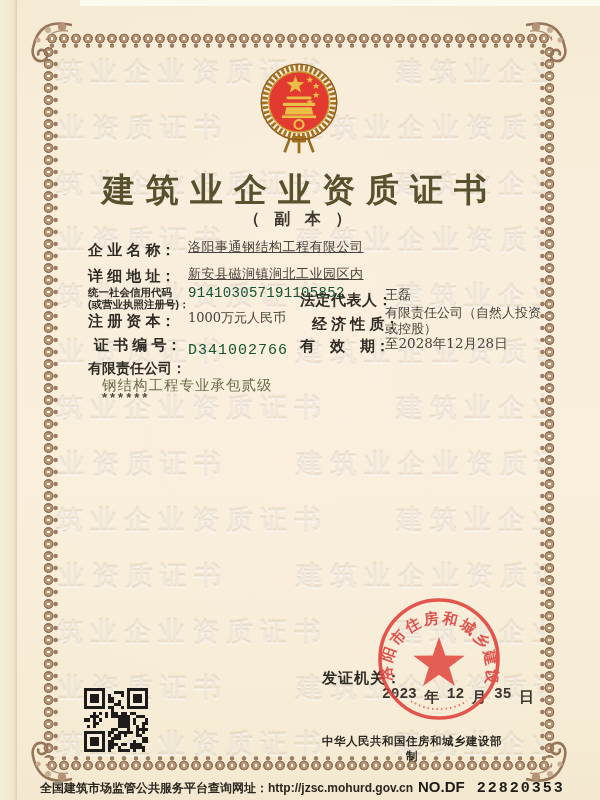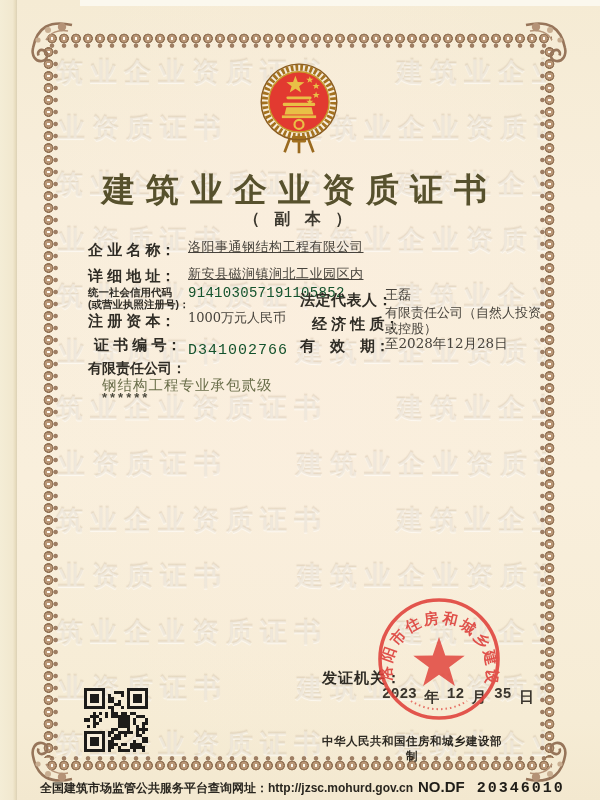--- a/index.html
+++ b/index.html
@@ -331,14 +331,14 @@
       <rect x="16" y="2" width="3" height="3" fill="#1d1c1a"></rect>
       <rect x="0" y="14" width="7" height="7" fill="#1d1c1a"></rect>
       <rect x="1" y="15" width="5" height="5" fill="#f8eedb"></rect>
       <rect x="2" y="16" width="3" height="3" fill="#1d1c1a"></rect>
     </svg>
 </div>
 
 <div class="abs" id="footer-query" style="left:40px;top:780px;">全国建筑市场监管公共服务平台查询网址：http://jzsc.mohurd.gov.cn</div>
 <div class="abs" id="serial" style="left:418px;top:778px;white-space:nowrap;">
   <span>NO.DF</span>
-  <span class="mono" style="margin-left:8px;">20346010</span>
+  <span class="mono" style="margin-left:8px;">22820353</span>
 </div>
 
 </body></html>

